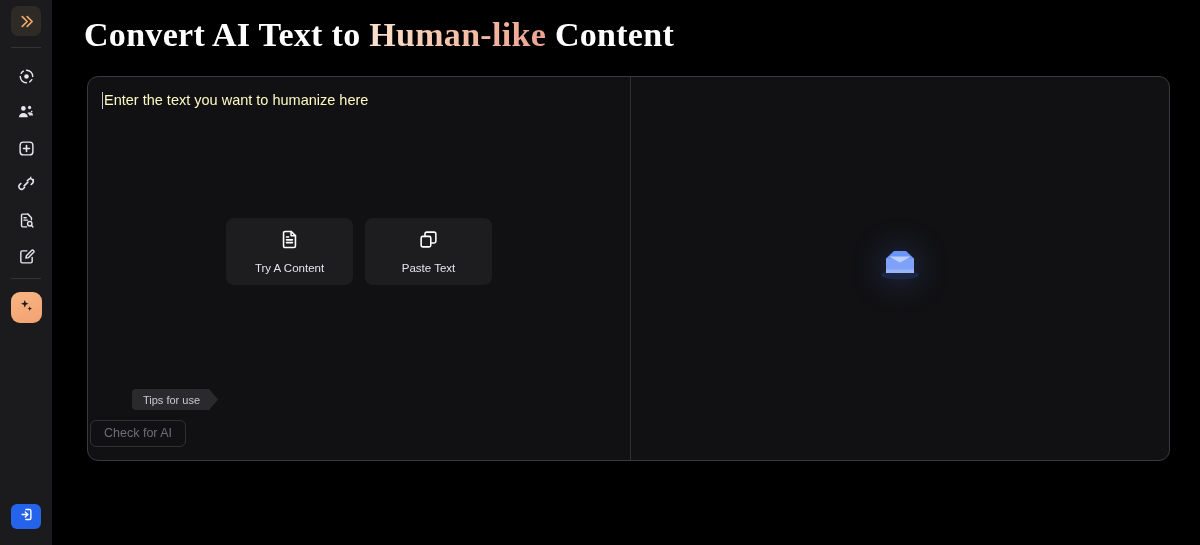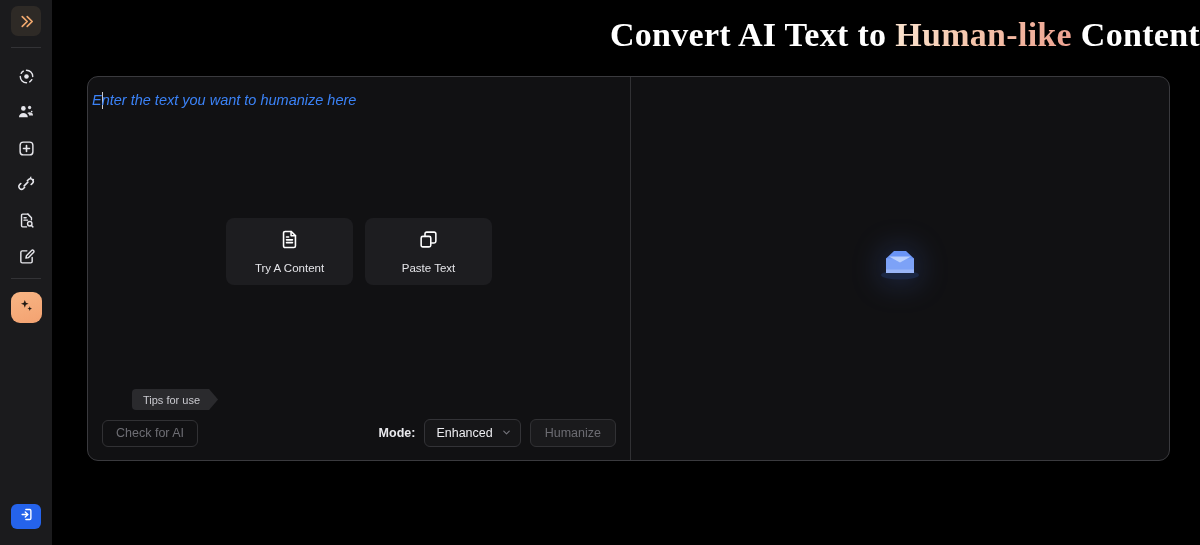--- a/index.html
+++ b/index.html
@@ -53,21 +53,21 @@
     margin-bottom: 16px;
     cursor: pointer;
   }
 
   
   .main {
     flex: 1 1 auto; position: relative; height: 545px;
     background: #000;
   }
   .page-title {
-    text-align: right;
+    text-align: left;
     font-family: "Liberation Serif", serif;
     font-weight: bold;
     font-size: 34px;
     letter-spacing: 0.3px;
     color: #ffffff;
     padding-top: 16px;
     white-space: nowrap;
     margin-left: 32px;
   }
   .hl {
@@ -89,24 +89,23 @@
     overflow: hidden;
   }
   .pane-left {
     width: 543px; position: relative;
     border-right: 1px solid #313134;
     display: flex; flex-direction: column;
   }
   .pane-right { flex: 1 1 auto; position: relative; }
 
   .placeholder {
-    position: absolute; left: 4px; top: 15px;
-    font-size: 14.5px; color: #3b82f6;
+    position: absolute; left: 16px; top: 15px;
+    font-size: 14.5px; color: #fef9c3;
     user-select: none;
-    font-style: italic;
   }
   .caret {
     position: absolute; left: 14px; top: 15px;
     width: 1px; height: 17px; background: #c9c9cd;
   }
 
   .quick-actions {
     position: absolute; left: 0; right: 0; top: 141px;
     display: flex; justify-content: center; gap: 12px;
   }
@@ -117,21 +116,21 @@
     display: flex; flex-direction: column;
     align-items: center; justify-content: center;
     gap: 8px; cursor: pointer;
   }
   .qa-label { font-size: 11.5px; color: #e4e4e8; }
 
   .toolbar {
     position: absolute; left: 0; right: 0; bottom: 0;
     height: 54px;
     display: flex; align-items: center;
-    padding: 0 14px;
+    padding: 0 2px;
   }
   .btn-ghost {
     height: 27px; padding: 0 13px;
     border: 1px solid #313134; border-radius: 6px;
     background: transparent;
     color: #6e6e74; font-size: 12.5px;
     display: flex; align-items: center; cursor: pointer;
     font-family: "Liberation Sans", sans-serif;
   }
   .tb-right {
@@ -313,34 +312,20 @@
               </svg>
             </span>
             <div class="qa-label">Paste Text</div>
           </div>
 
         </div>
 
         <div class="toolbar">
           <button class="btn-ghost">Check for AI</button>
 
-          <div class="tb-right">
-            <span class="mode-label">Mode:</span>
-
-            <div class="select">
-              <span class="select-value">Enhanced</span>
-              <span>
-                <svg width="11" height="11" viewBox="0 0 24 24" fill="none" stroke="#75757c" stroke-width="2.4" stroke-linecap="round" stroke-linejoin="round">
-                  <polyline points="6 9 12 15 18 9"></polyline>
-                </svg>
-              </span>
-            </div>
-
-            <button class="btn-humanize">Humanize</button>
-          </div>
         </div>
       </div>
 
       <div class="pane-right">
         <div class="envelope-wrap">
           <span class="envelope">
             <svg width="46" height="40" viewBox="0 0 46 40">
               <ellipse cx="23" cy="31" rx="19" ry="4.5" fill="#1b2742"></ellipse>
               <path d="M9 14.5 L17 7 h12 l8 7.5 V29 H9 Z" fill="#6a94f5"></path>
               <path d="M9 14.5 h28 V29 H9 Z" fill="#7da2f7"></path>

